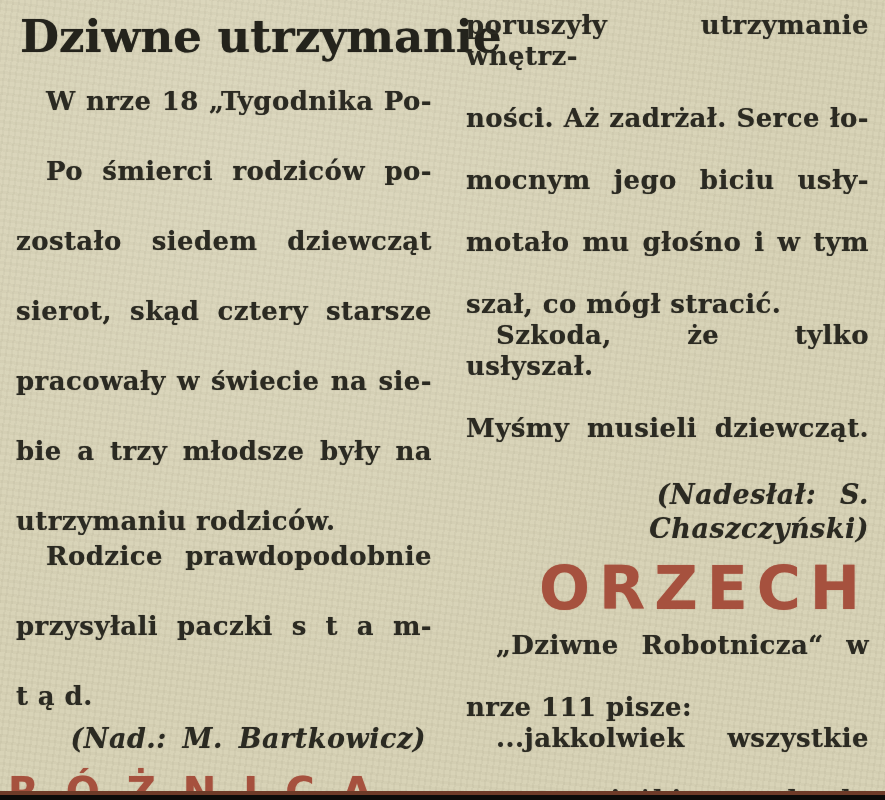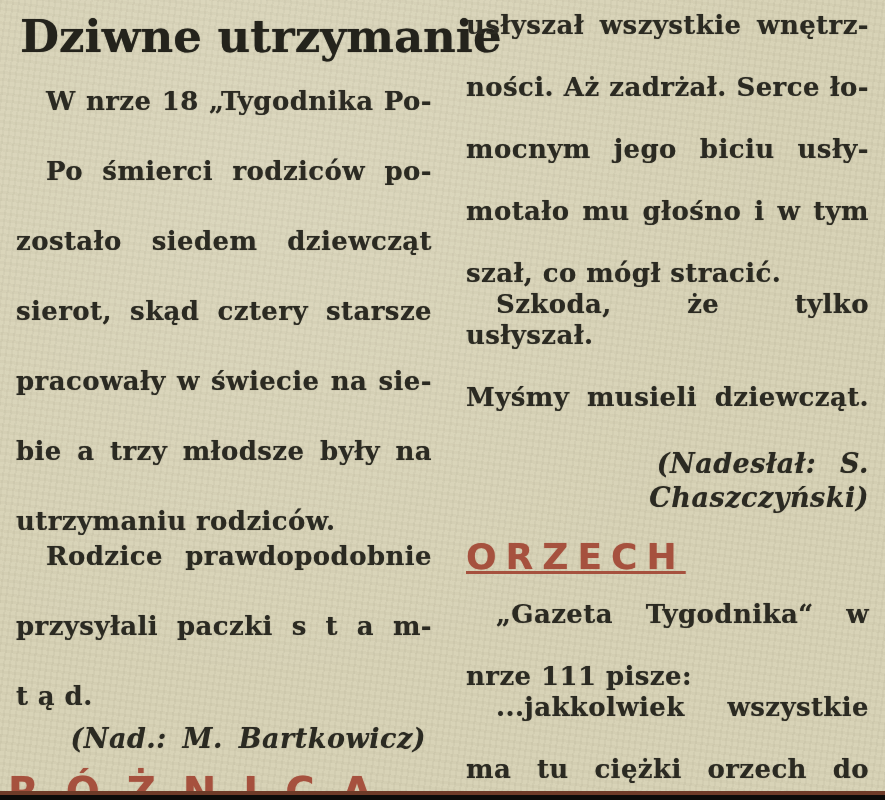--- a/index.html
+++ b/index.html
@@ -80,25 +80,24 @@
     white-space: nowrap;
   }
   .heading-roznica {
     margin: 12px 0 18px -8px;
     font-size: 40px;
     line-height: 48px;
     letter-spacing: 27px;
   }
   .heading-orzech {
     margin: 14px 0 14px 0;
-    font-size: 36px;
+    font-size: 60px;
     line-height: 56px;
     letter-spacing: 9px;
-    text-align: left;
-    text-decoration: underline;
+    text-align: right;
   }
 
   .bottom-rule-brown {
     position: absolute;
     left: 0; right: 0; bottom: 5px;
     height: 4px;
     background: var(--rule-brown);
   }
   .bottom-rule-black {
     position: absolute;
@@ -130,34 +129,34 @@
         <div class="line">przysyłali paczki s t a m-</div>
         <div class="line last">t ą d.</div>
       </div>
     <div class="sig sig-bartkowicz">(Nad.: M. Bartkowicz)</div>
     <h2 class="red-heading heading-roznica">RÓŻNICA</h2>
 
   </div>
 
   <div class="col col-right">
     <div class="para">
-        <div class="line">usłyszał wszystkie wnętrz-</div>
+        <div class="line">poruszyły utrzymanie wnętrz-</div>
         <div class="line">ności. Aż zadrżał. Serce ło-</div>
         <div class="line">mocnym jego biciu usły-</div>
         <div class="line">motało mu głośno i w tym</div>
         <div class="line last">szał, co mógł stracić.</div>
       </div>
     <div class="para">
         <div class="line indent">Szkoda, że tylko usłyszał.</div>
         <div class="line">Myśmy musieli dziewcząt.</div>
       </div>
     <div class="sig sig-chaszczynski">(Nadesłał: S. Chaszczyński)</div>
     <h2 class="red-heading heading-orzech">ORZECH</h2>
     <div class="para">
-        <div class="line indent">„Gazeta Tygodnika“ w</div>
+        <div class="line indent">„Dziwne Robotnicza“ w</div>
         <div class="line last">nrze 111 pisze:</div>
       </div>
     <div class="para">
         <div class="line indent">...jakkolwiek wszystkie</div>
         <div class="line">ma tu ciężki orzech do</div>
       </div>
 
   </div>
 
   <div class="bottom-rule-brown"></div>

